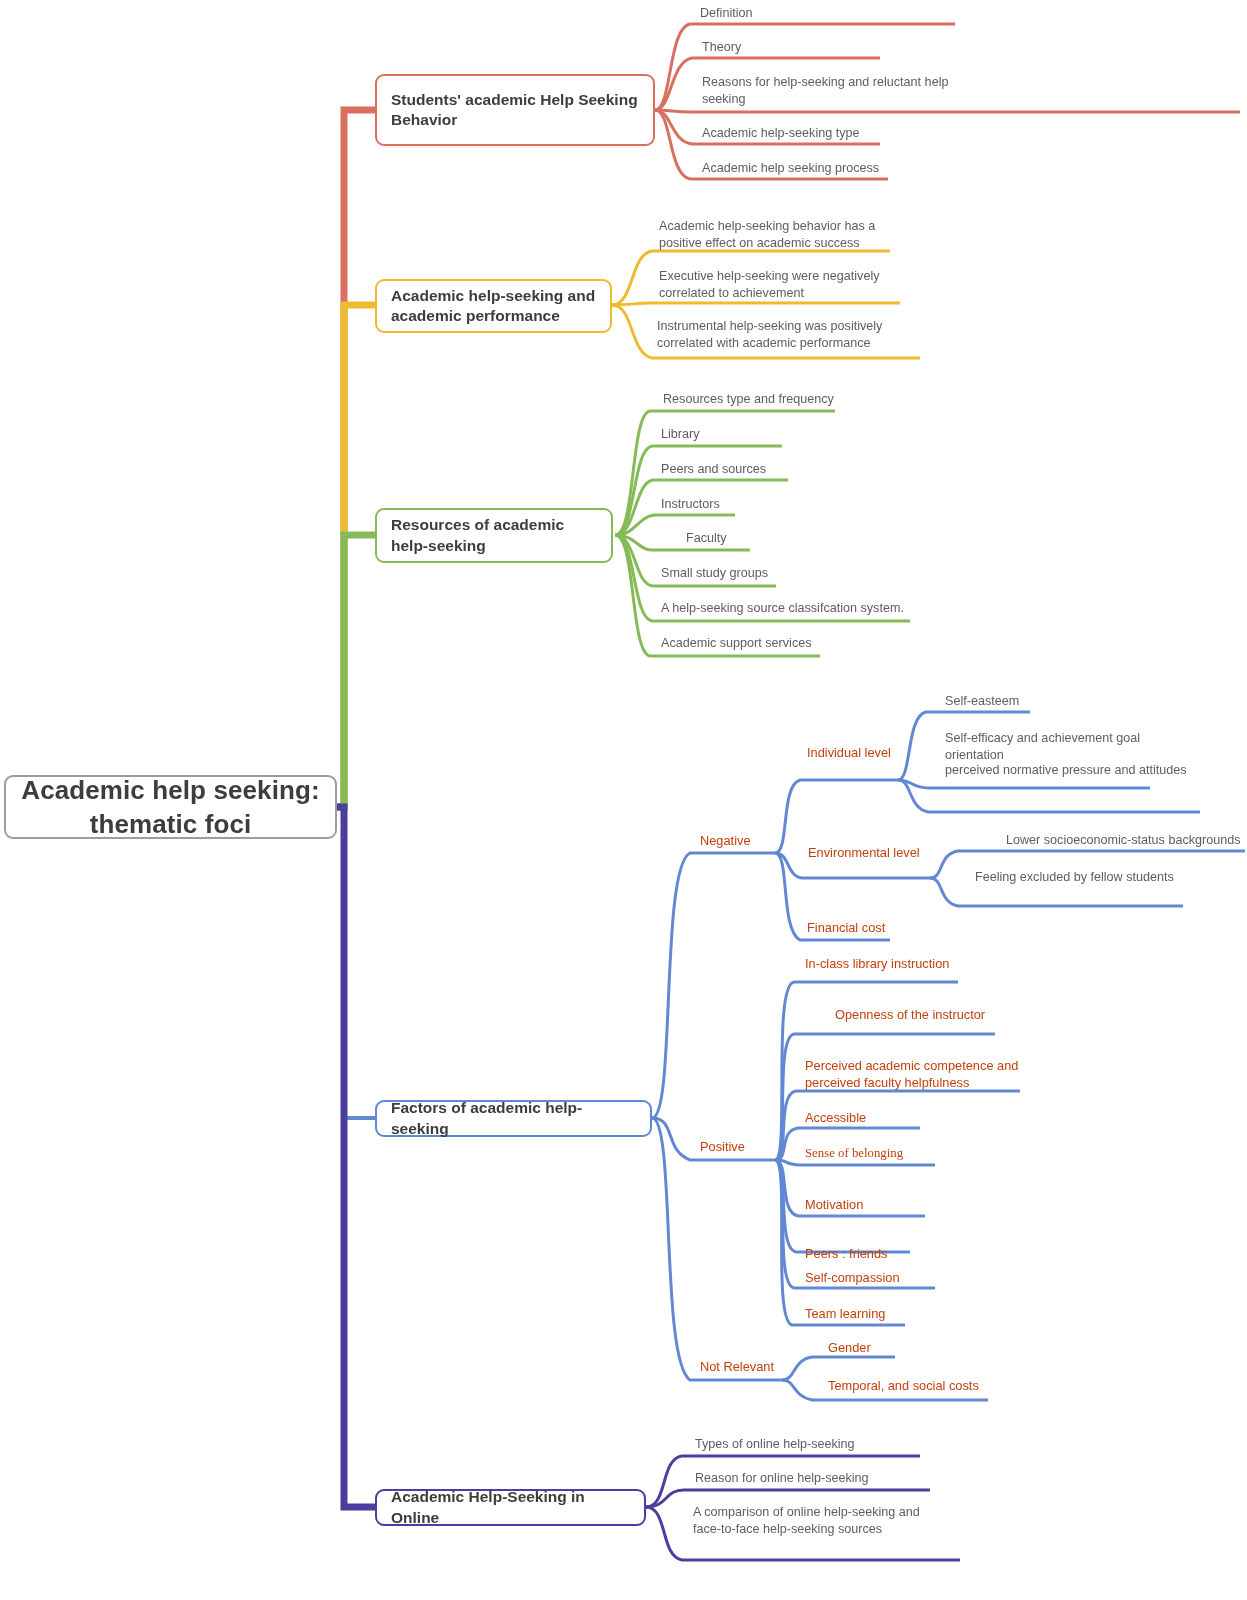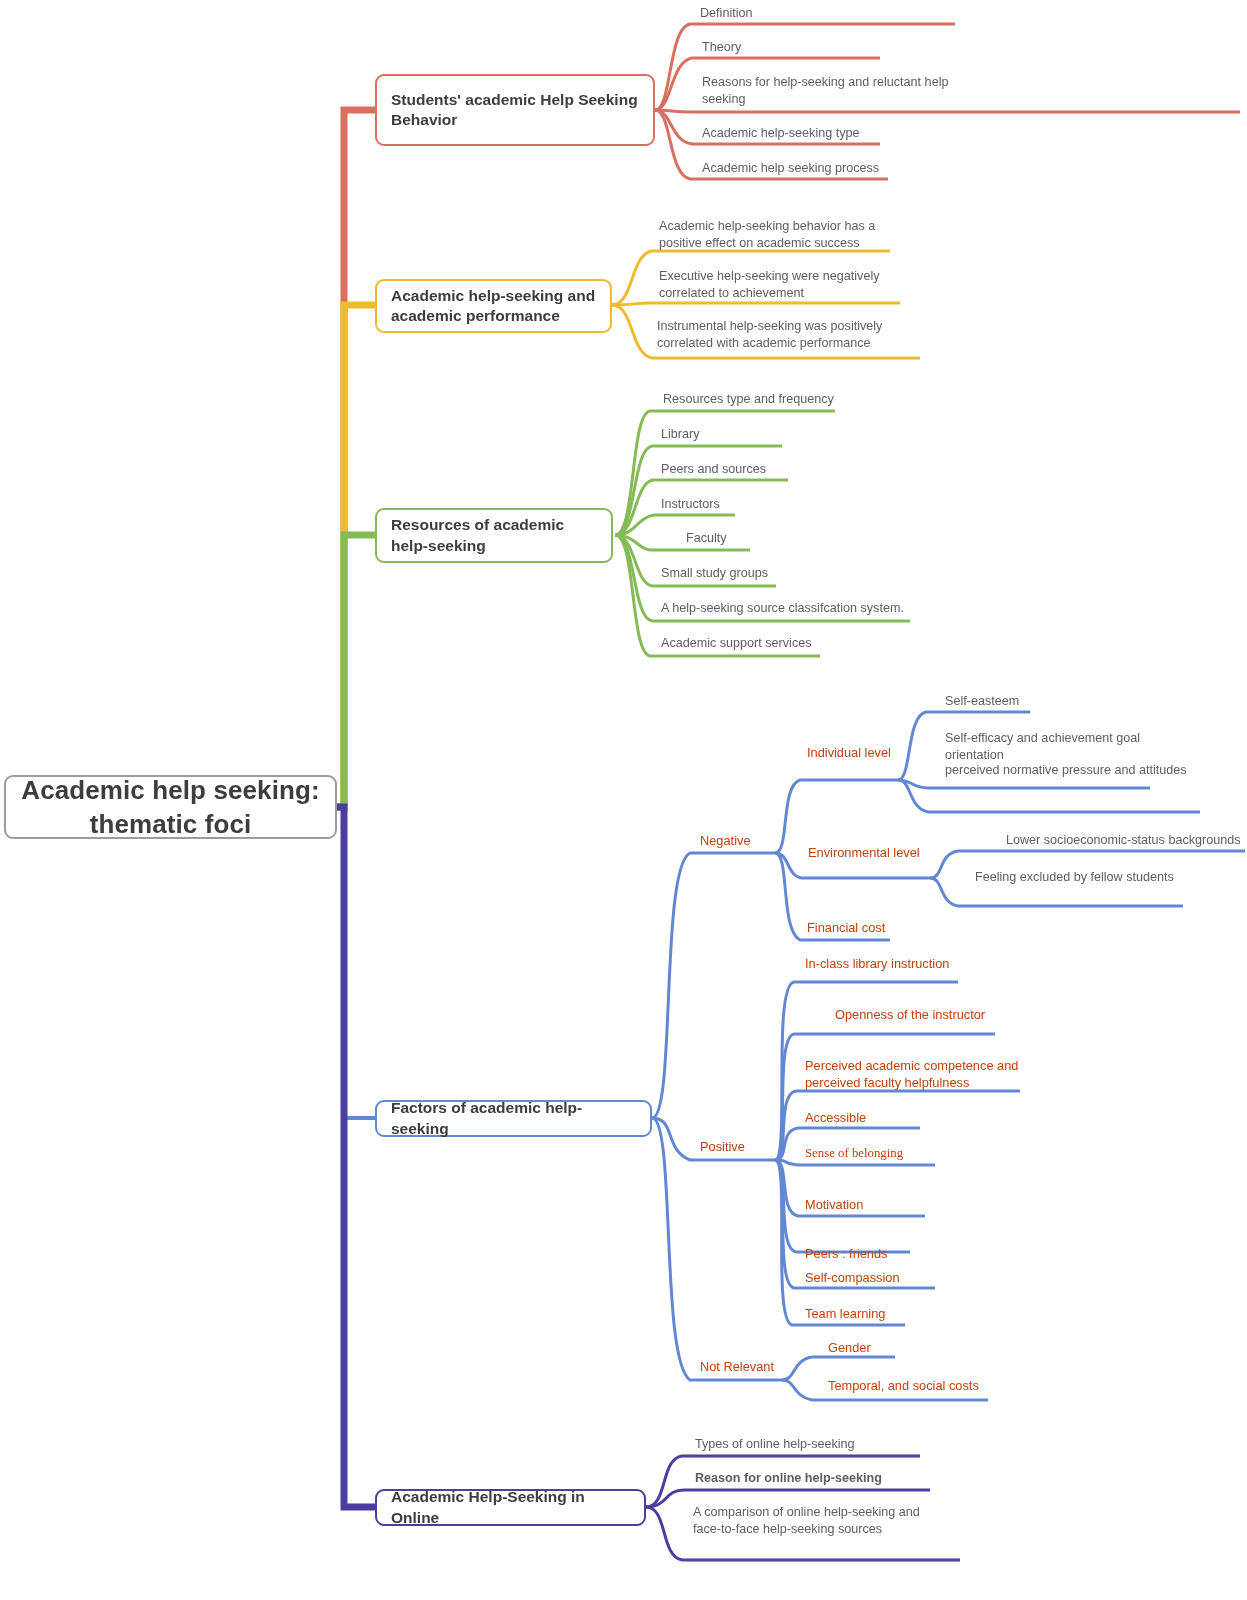--- a/index.html
+++ b/index.html
@@ -198,16 +198,16 @@
   <div class="leaf mid" style="left:805px; top:1305px; width:200px;">Team learning</div>
 
   <div class="leaf mid" style="left:700px; top:1358px; width:130px;">Not Relevant</div>
   <div class="leaf mid" style="left:828px; top:1339px; width:150px;">Gender</div>
   <div class="leaf mid" style="left:828px; top:1377px; width:220px;">Temporal, and social costs</div>
 
   <div class="nodebox l1 purple" style="left:375px; top:1489px; width:271px; height:37px;">
     <span>Academic Help-Seeking in Online</span>
   </div>
   <div class="leaf" style="left:695px; top:1436px; width:260px;">Types of online help-seeking</div>
-  <div class="leaf" style="left:695px; top:1470px; width:260px;font-weight:bold;">Reason for online help-seeking</div>
+  <div class="leaf" style="left:695px; top:1470px; width:260px;">Reason for online help-seeking</div>
   <div class="leaf" style="left:693px; top:1504px; width:252px;">A comparison of online help-seeking  and face-to-face help-seeking sources</div>
 
 </div>
 
 </body></html>

